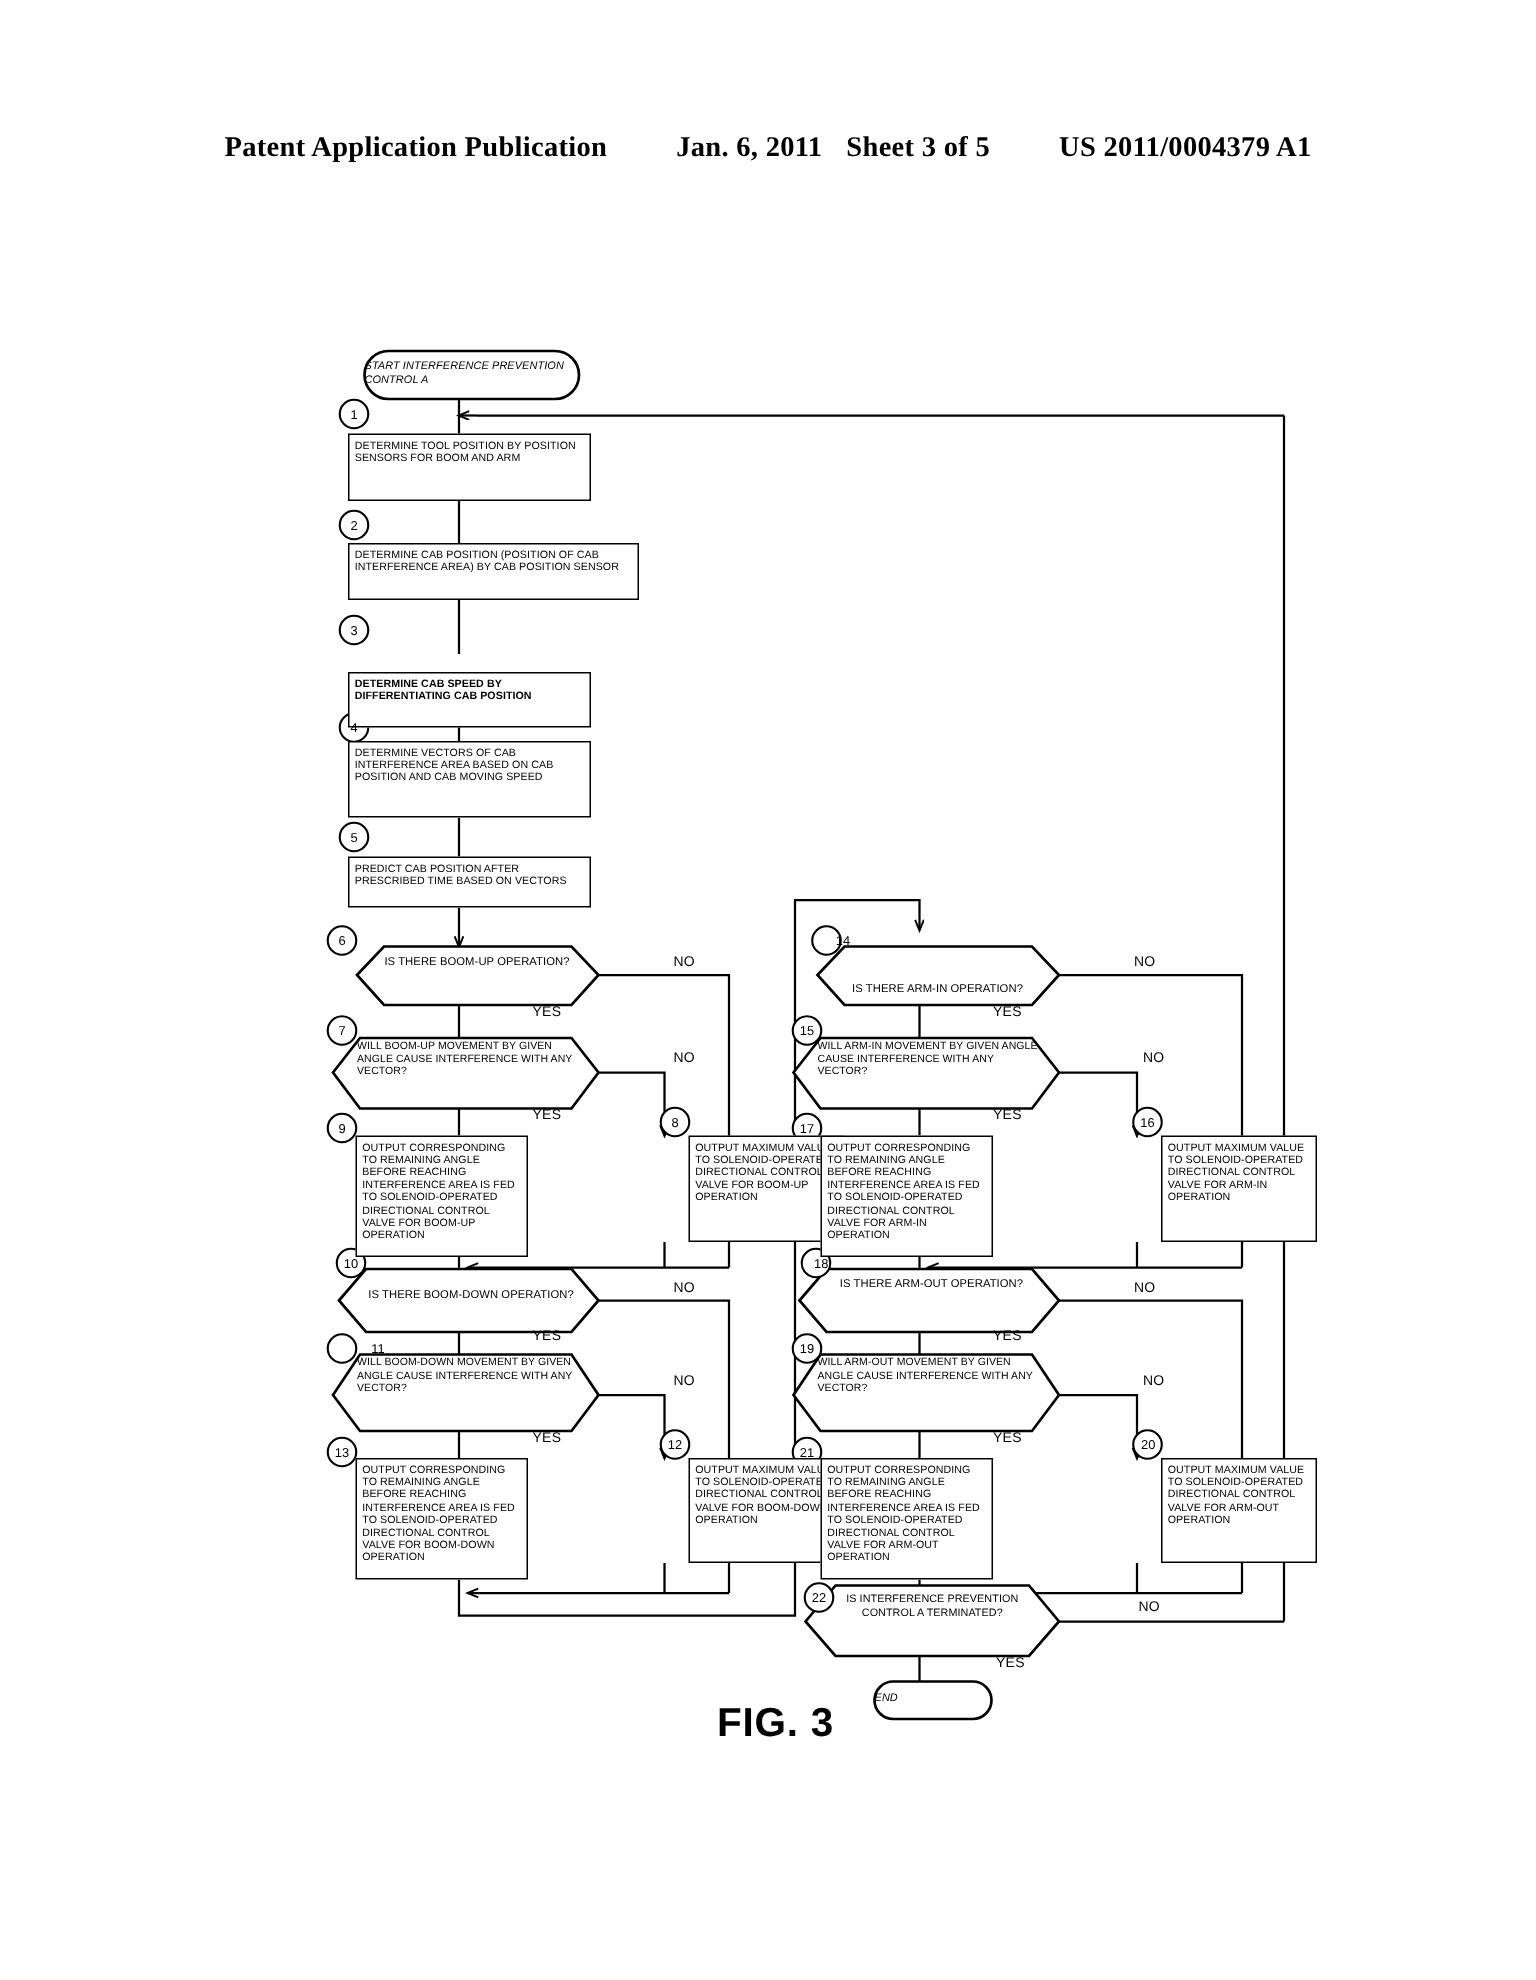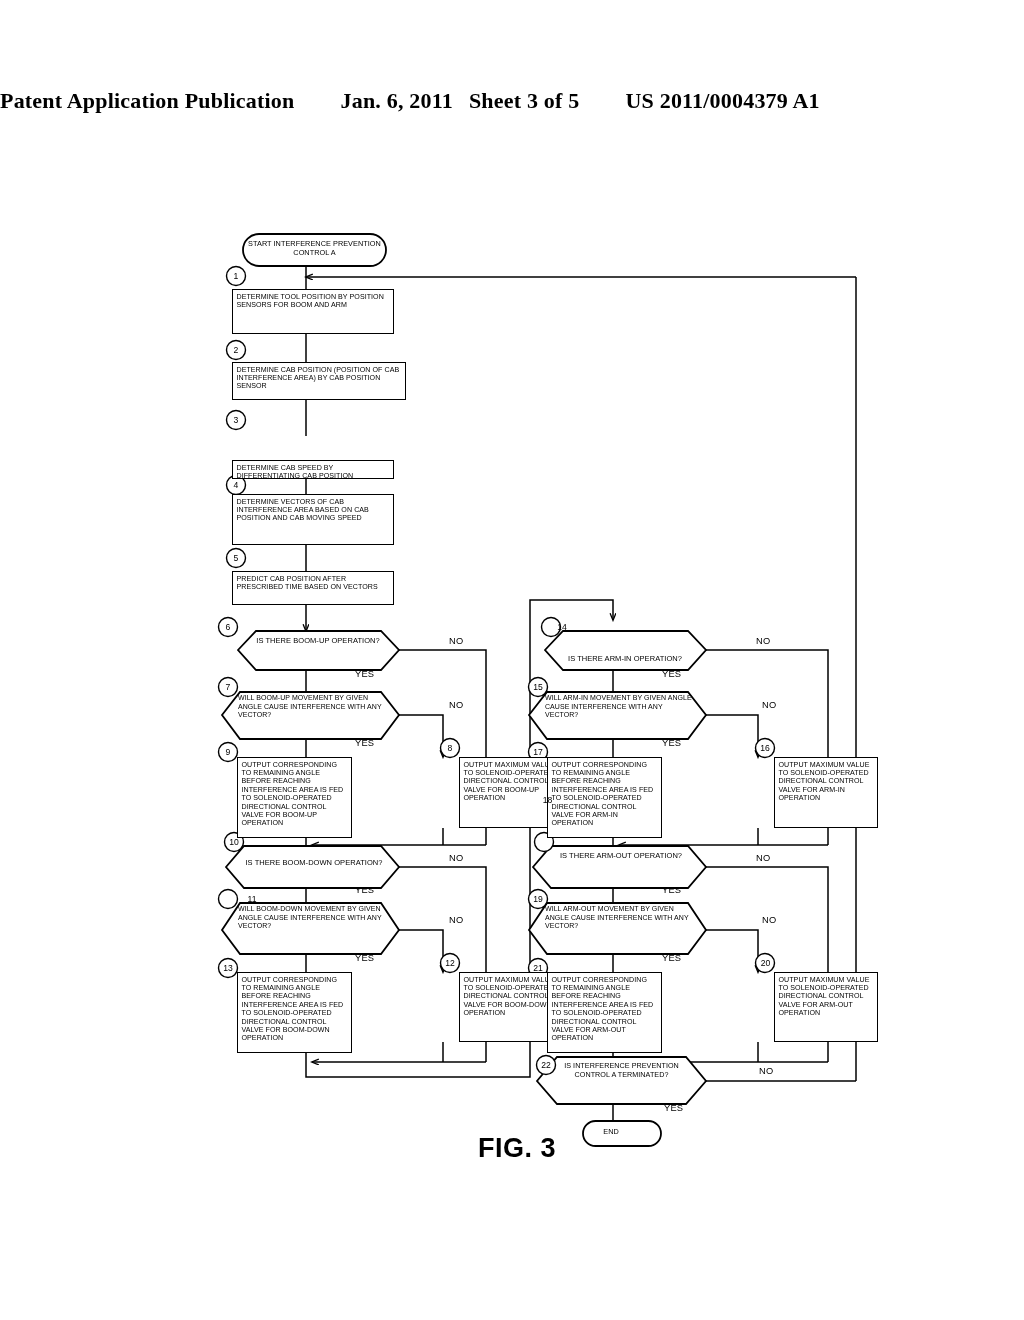--- a/index.html
+++ b/index.html
@@ -1,41 +1,41 @@
 <!DOCTYPE html>
 <html><head>
 <meta charset="utf-8">
 <style>
   html,body{margin:0;padding:0;background:#fff;}
   body{width:1024px;height:1320px;position:relative;font-family:"Liberation Sans",sans-serif;color:#000;overflow:hidden;}
 
   
-  .hdr{position:absolute;top:88px;left:0;width:1024px;
-       font-family:"Liberation Serif",serif;font-weight:bold;font-size:22px;letter-spacing:.2px;}
+  .hdr{position:absolute;top:88px;left:0;width:1024px;text-align:center;
+       font-family:"Liberation Serif",serif;font-weight:bold;font-size:19px;letter-spacing:.2px;}
   .hdr span{display:inline-block;vertical-align:top;}
   .hdr .h1{margin-right:46px;}
   .hdr .h2{margin-right:16px;}
   .hdr .h3{margin-right:46px;}
 
   
   .figlabel{position:absolute;left:478px;top:1133px;
             font-family:"Liberation Sans",sans-serif;font-weight:bold;font-size:27px;letter-spacing:.5px;}
 
   
   #flow{position:absolute;left:0;top:0;}
 
   
   .node{position:absolute;box-sizing:border-box;}
   .proc{border:1.6px solid #000;background:#fff;}
   .ptext{font-size:7.1px;line-height:8.4px;letter-spacing:.05px;padding:2.5px 3px 0 3.5px;}
   .ptext-c{text-align:left;}
   .dectext{font-size:7.5px;line-height:9.2px;letter-spacing:.05px;}
   .dec-center{text-align:center;}
   .dec-left{text-align:left;}
-  .termtext{font-size:7.3px;line-height:9px;text-align:center;letter-spacing:.05px;}
+  .termtext{font-size:7.3px;line-height:9px;letter-spacing:.05px;font-style:italic;}
   .lbl{position:absolute;font-size:9.3px;letter-spacing:.2px;padding-left:43px;}
   .stepnum{position:absolute;font-size:8.6px;text-align:center;line-height:1;}
 </style>
 </head>
 <body>
 
 <div class="hdr">
   <span class="h1">Patent Application Publication</span><span class="h2">Jan. 6, 2011</span><span class="h3">Sheet 3 of 5</span><span class="h4">US 2011/0004379 A1</span>
 </div>
 
@@ -179,25 +179,25 @@
 </svg>
 
 <div class="node" style="left:243px;top:239px;width:143px;height:24px;">
   <div class="termtext">START INTERFERENCE PREVENTION CONTROL A</div>
 </div>
 
 <div class="node proc" style="left:232px;top:289px;width:162px;height:45px;">
   <div class="ptext ptext-c">DETERMINE TOOL POSITION BY POSITION SENSORS FOR BOOM AND ARM</div>
 </div>
 
-<div class="node proc" style="left:232px;top:362px;width:174px;height:38px;">
+<div class="node proc" style="left:232px;top:362px;width:194px;height:38px;">
   <div class="ptext ptext-c">DETERMINE CAB POSITION (POSITION OF CAB INTERFERENCE AREA) BY CAB POSITION SENSOR</div>
 </div>
 
-<div class="node proc" style="left:232px;top:460px;width:162px;height:19px;">
+<div class="node proc" style="left:232px;top:448px;width:162px;height:37px;font-weight:bold;">
   <div class="ptext ptext-c">DETERMINE CAB SPEED BY DIFFERENTIATING CAB POSITION</div>
 </div>
 
 <div class="node proc" style="left:232px;top:494px;width:162px;height:51px;">
   <div class="ptext ptext-c">DETERMINE VECTORS OF CAB INTERFERENCE AREA BASED ON CAB POSITION AND CAB MOVING SPEED</div>
 </div>
 
 <div class="node proc" style="left:232px;top:571px;width:162px;height:34px;">
   <div class="ptext ptext-c">PREDICT CAB POSITION AFTER PRESCRIBED TIME BASED ON VECTORS</div>
 </div>
@@ -284,21 +284,21 @@
 <div class="stepnum" style="left:442px;top:744px;width:16px;">8</div>
 <div class="stepnum" style="left:220px;top:748px;width:16px;">9</div>
 <div class="stepnum" style="left:226px;top:838px;width:16px;">10</div>
 <div class="stepnum" style="left:220px;top:895px;width:16px;padding-left:24px;">11</div>
 <div class="stepnum" style="left:442px;top:959px;width:16px;">12</div>
 <div class="stepnum" style="left:220px;top:964px;width:16px;">13</div>
 <div class="stepnum" style="left:554px;top:623px;width:16px;">14</div>
 <div class="stepnum" style="left:530px;top:683px;width:16px;">15</div>
 <div class="stepnum" style="left:757px;top:744px;width:16px;">16</div>
 <div class="stepnum" style="left:530px;top:748px;width:16px;">17</div>
-<div class="stepnum" style="left:536px;top:796px;width:23px;">18</div>
+<div class="stepnum" style="left:536px;top:838px;width:23px;">18</div>
 <div class="stepnum" style="left:530px;top:895px;width:16px;">19</div>
 <div class="stepnum" style="left:757px;top:959px;width:17px;">20</div>
 <div class="stepnum" style="left:530px;top:964px;width:16px;">21</div>
 <div class="stepnum" style="left:538px;top:1061px;width:16px;">22</div>
 
 <div class="lbl" style="left:406px;top:636px;">NO</div>
 <div class="lbl" style="left:312px;top:669px;">YES</div>
 <div class="lbl" style="left:406px;top:700px;">NO</div>
 <div class="lbl" style="left:312px;top:738px;">YES</div>
 <div class="lbl" style="left:406px;top:853px;">NO</div>

